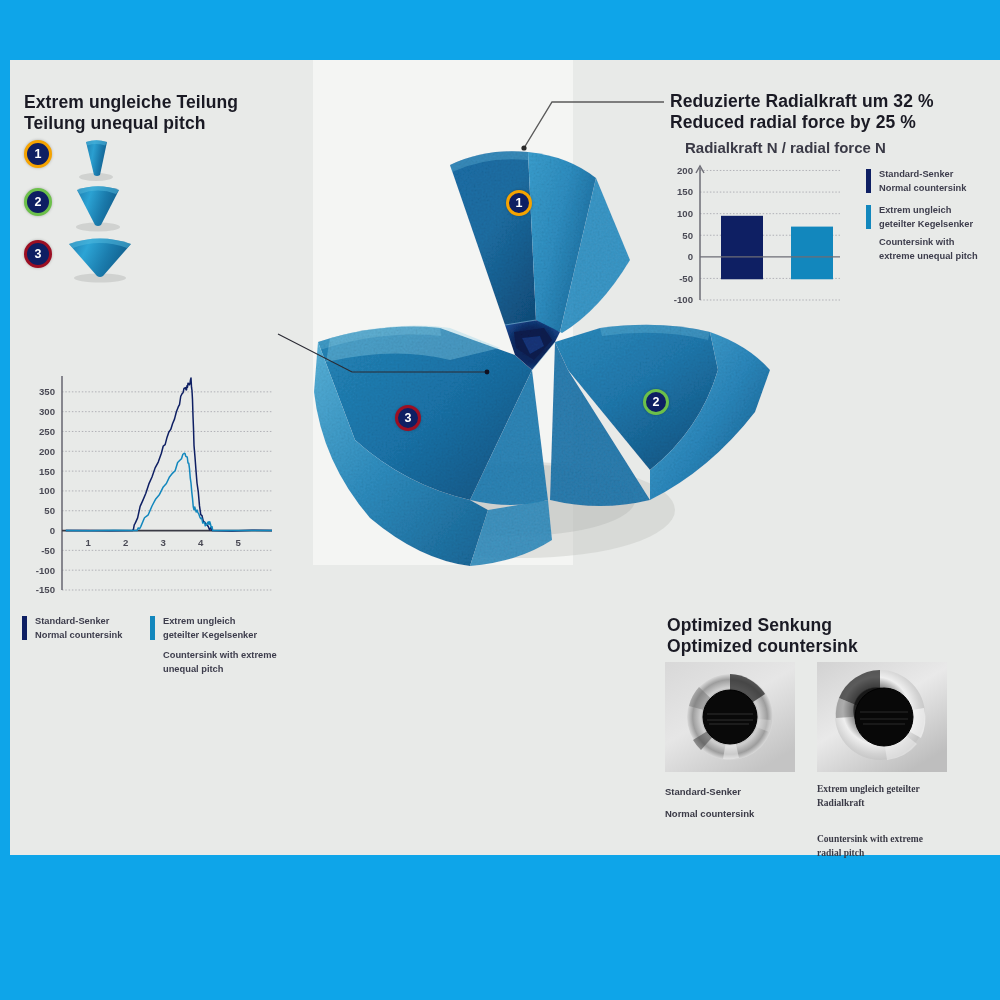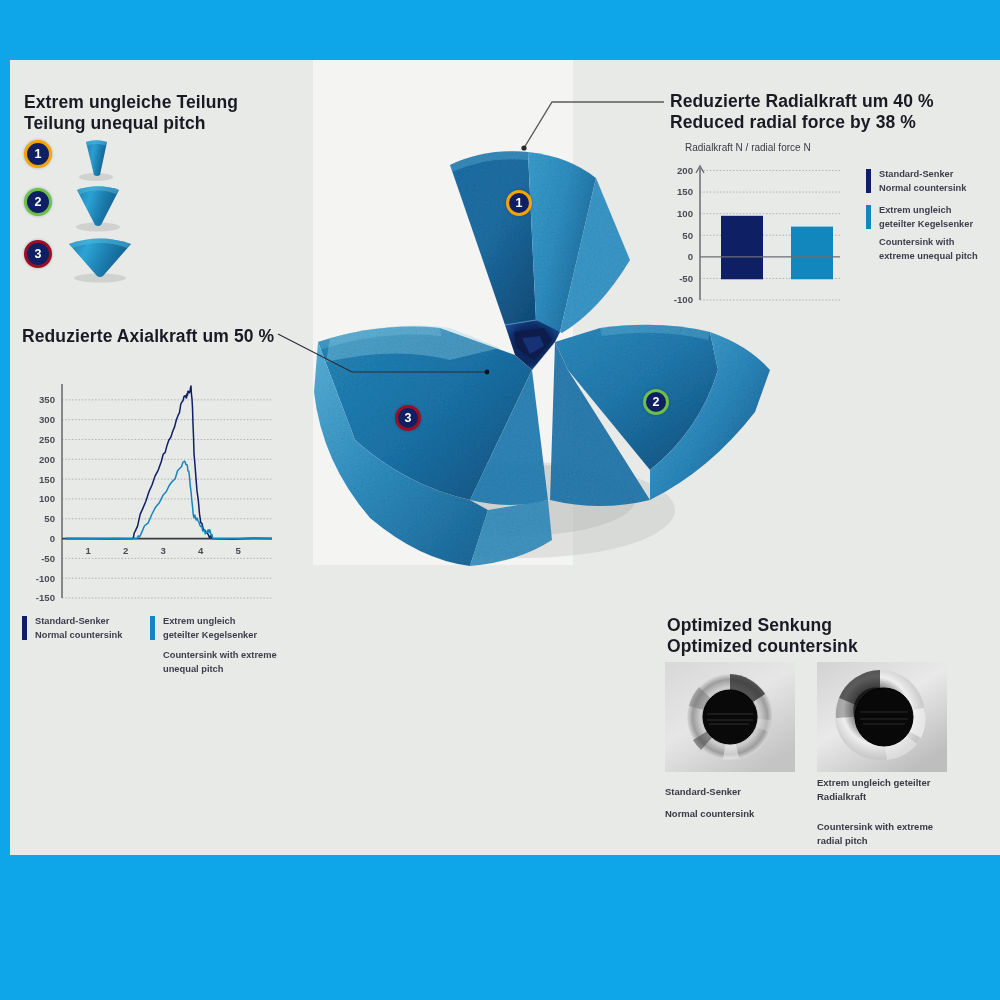--- a/index.html
+++ b/index.html
@@ -11,21 +11,21 @@
   .panel{
     position:absolute;left:10px;top:60px;width:990px;height:795px;
     background:#e8eae8;
   }
 
   
   .h-de,.h-en{
     font-size:17.5px;font-weight:bold;color:#1a1a24;
     letter-spacing:.1px;line-height:21px;white-space:nowrap;
   }
-  .small-bold{font-size:10px;font-weight:normal;color:#3a3a46;line-height:13px;}
+  .small-bold{font-size:15px;font-weight:bold;color:#3a3a46;line-height:13px;}
   .legend-txt{font-size:9.3px;font-weight:bold;color:#3d3d4c;line-height:13.5px;}
   .cap{font-size:9.5px;font-weight:bold;color:#3a3a46;line-height:16px;}
 
   
   .sec-pitch{position:absolute;left:24px;top:92px;}
   .pitch-rows{position:absolute;left:24px;top:140px;}
   .p-row{position:relative;height:45px;}
 
   .badge{
     position:absolute;left:0;top:0;width:28px;height:28px;border-radius:50%;
@@ -139,24 +139,23 @@
           <ellipse cx="36" cy="46" rx="26" ry="4.5" fill="#000" opacity="0.10"></ellipse>
           <path d="M5,12 Q36,1 67,12 L39,44 Q36,46 33,44 Z" fill="url(#wg3)"></path>
           <path d="M5,12 Q36,1 67,12 L63,16 Q36,6 9,16 Z" fill="#55bce0" opacity="0.48"></path>
         </svg>
       </div>
     </div>
 
   </div>
 
   <div style="position:absolute;left:22px;top:326px;">
-    <div class="h-de">Reduzierte Axialkraft um 50 %</div>
-  </div>
-
-  <div class="chart" style="left:14px;top:376px;">
+  </div>
+
+  <div class="chart" style="left:14px;top:368px;">
     <svg id="axial-svg" width="262" height="228" viewBox="0 0 262 228">
         <rect x="48" y="8" width="210" height="214" fill="#e8eae8"></rect>
         <line x1="48" y1="23.851851851851848" x2="258" y2="23.851851851851848" stroke="#9a9aa2" stroke-width="0.7" stroke-dasharray="1.5 1.8"></line>
         <line x1="48" y1="43.66666666666666" x2="258" y2="43.66666666666666" stroke="#9a9aa2" stroke-width="0.7" stroke-dasharray="1.5 1.8"></line>
         <line x1="48" y1="63.481481481481495" x2="258" y2="63.481481481481495" stroke="#9a9aa2" stroke-width="0.7" stroke-dasharray="1.5 1.8"></line>
         <line x1="48" y1="83.2962962962963" x2="258" y2="83.2962962962963" stroke="#9a9aa2" stroke-width="0.7" stroke-dasharray="1.5 1.8"></line>
         <line x1="48" y1="103.1111111111111" x2="258" y2="103.1111111111111" stroke="#9a9aa2" stroke-width="0.7" stroke-dasharray="1.5 1.8"></line>
         <line x1="48" y1="122.92592592592592" x2="258" y2="122.92592592592592" stroke="#9a9aa2" stroke-width="0.7" stroke-dasharray="1.5 1.8"></line>
         <line x1="48" y1="142.74074074074076" x2="258" y2="142.74074074074076" stroke="#9a9aa2" stroke-width="0.7" stroke-dasharray="1.5 1.8"></line>
         <line x1="48" y1="182.37037037037038" x2="258" y2="182.37037037037038" stroke="#9a9aa2" stroke-width="0.7" stroke-dasharray="1.5 1.8"></line>
@@ -199,22 +198,22 @@
         <div class="legend-txt">Extrem ungleich</div>
         <div class="legend-txt">geteilter Kegelsenker</div>
       </div>
       <div class="lgd-sub" style="margin-top:-2px;">
         <div class="legend-txt" style="width:150px;">Countersink with extreme unequal pitch</div>
       </div>
     </div>
   </div>
 
   <div style="position:absolute;left:670px;top:91px;">
-    <div class="h-de">Reduzierte Radialkraft um 40 %</div>
-    <div class="h-en">Reduced radial force by 38 %</div>
+    <div class="h-de">Reduzierte Radialkraft um 32 %</div>
+    <div class="h-en">Reduced radial force by 25 %</div>
   </div>
 
   <div class="small-bold" style="position:absolute;left:685px;top:141px;">Radialkraft N / radial force N</div>
 
   <div class="chart" style="left:662px;top:158px;">
     <svg id="radial-svg" width="200" height="150" viewBox="0 0 200 150">
         <rect x="38" y="6" width="158" height="136" fill="#e8eae8"></rect>
         <line x1="38" y1="12.476190476190482" x2="178" y2="12.476190476190482" stroke="#9a9aa2" stroke-width="0.7" stroke-dasharray="1.5 1.8"></line>
         <line x1="38" y1="34.06349206349206" x2="178" y2="34.06349206349206" stroke="#9a9aa2" stroke-width="0.7" stroke-dasharray="1.5 1.8"></line>
         <line x1="38" y1="55.65079365079366" x2="178" y2="55.65079365079366" stroke="#9a9aa2" stroke-width="0.7" stroke-dasharray="1.5 1.8"></line>
@@ -434,22 +433,22 @@
         <path d="M43,50 h48 M43,57 h48 M46,62 h42" stroke="#232323" stroke-width="1.3" opacity="0.85"></path>
         <circle cx="67" cy="55" r="29" fill="none" stroke="#000" stroke-width="1"></circle>
       </svg>
     </div>
 
     <div style="position:absolute;left:0;top:122px;width:140px;">
       <div class="cap">Standard-Senker</div>
       <div class="cap" style="margin-top:6px;">Normal countersink</div>
     </div>
 
-    <div style="position:absolute;left:152px;top:114px;width:150px;">
+    <div style="position:absolute;left:152px;top:120px;width:150px;font-family:Liberation Serif, serif;">
       <div class="cap" style="line-height:14px;">Extrem ungleich geteilter</div>
       <div class="cap" style="line-height:14px;">Radialkraft</div>
-      <div class="cap" style="line-height:14px;margin-top:16px;">Countersink with extreme</div>
+      <div class="cap" style="line-height:14px;margin-top:22px;">Countersink with extreme</div>
       <div class="cap" style="line-height:14px;">radial pitch</div>
     </div>
 
   </div>
 
 </div>
 
 </body></html>

